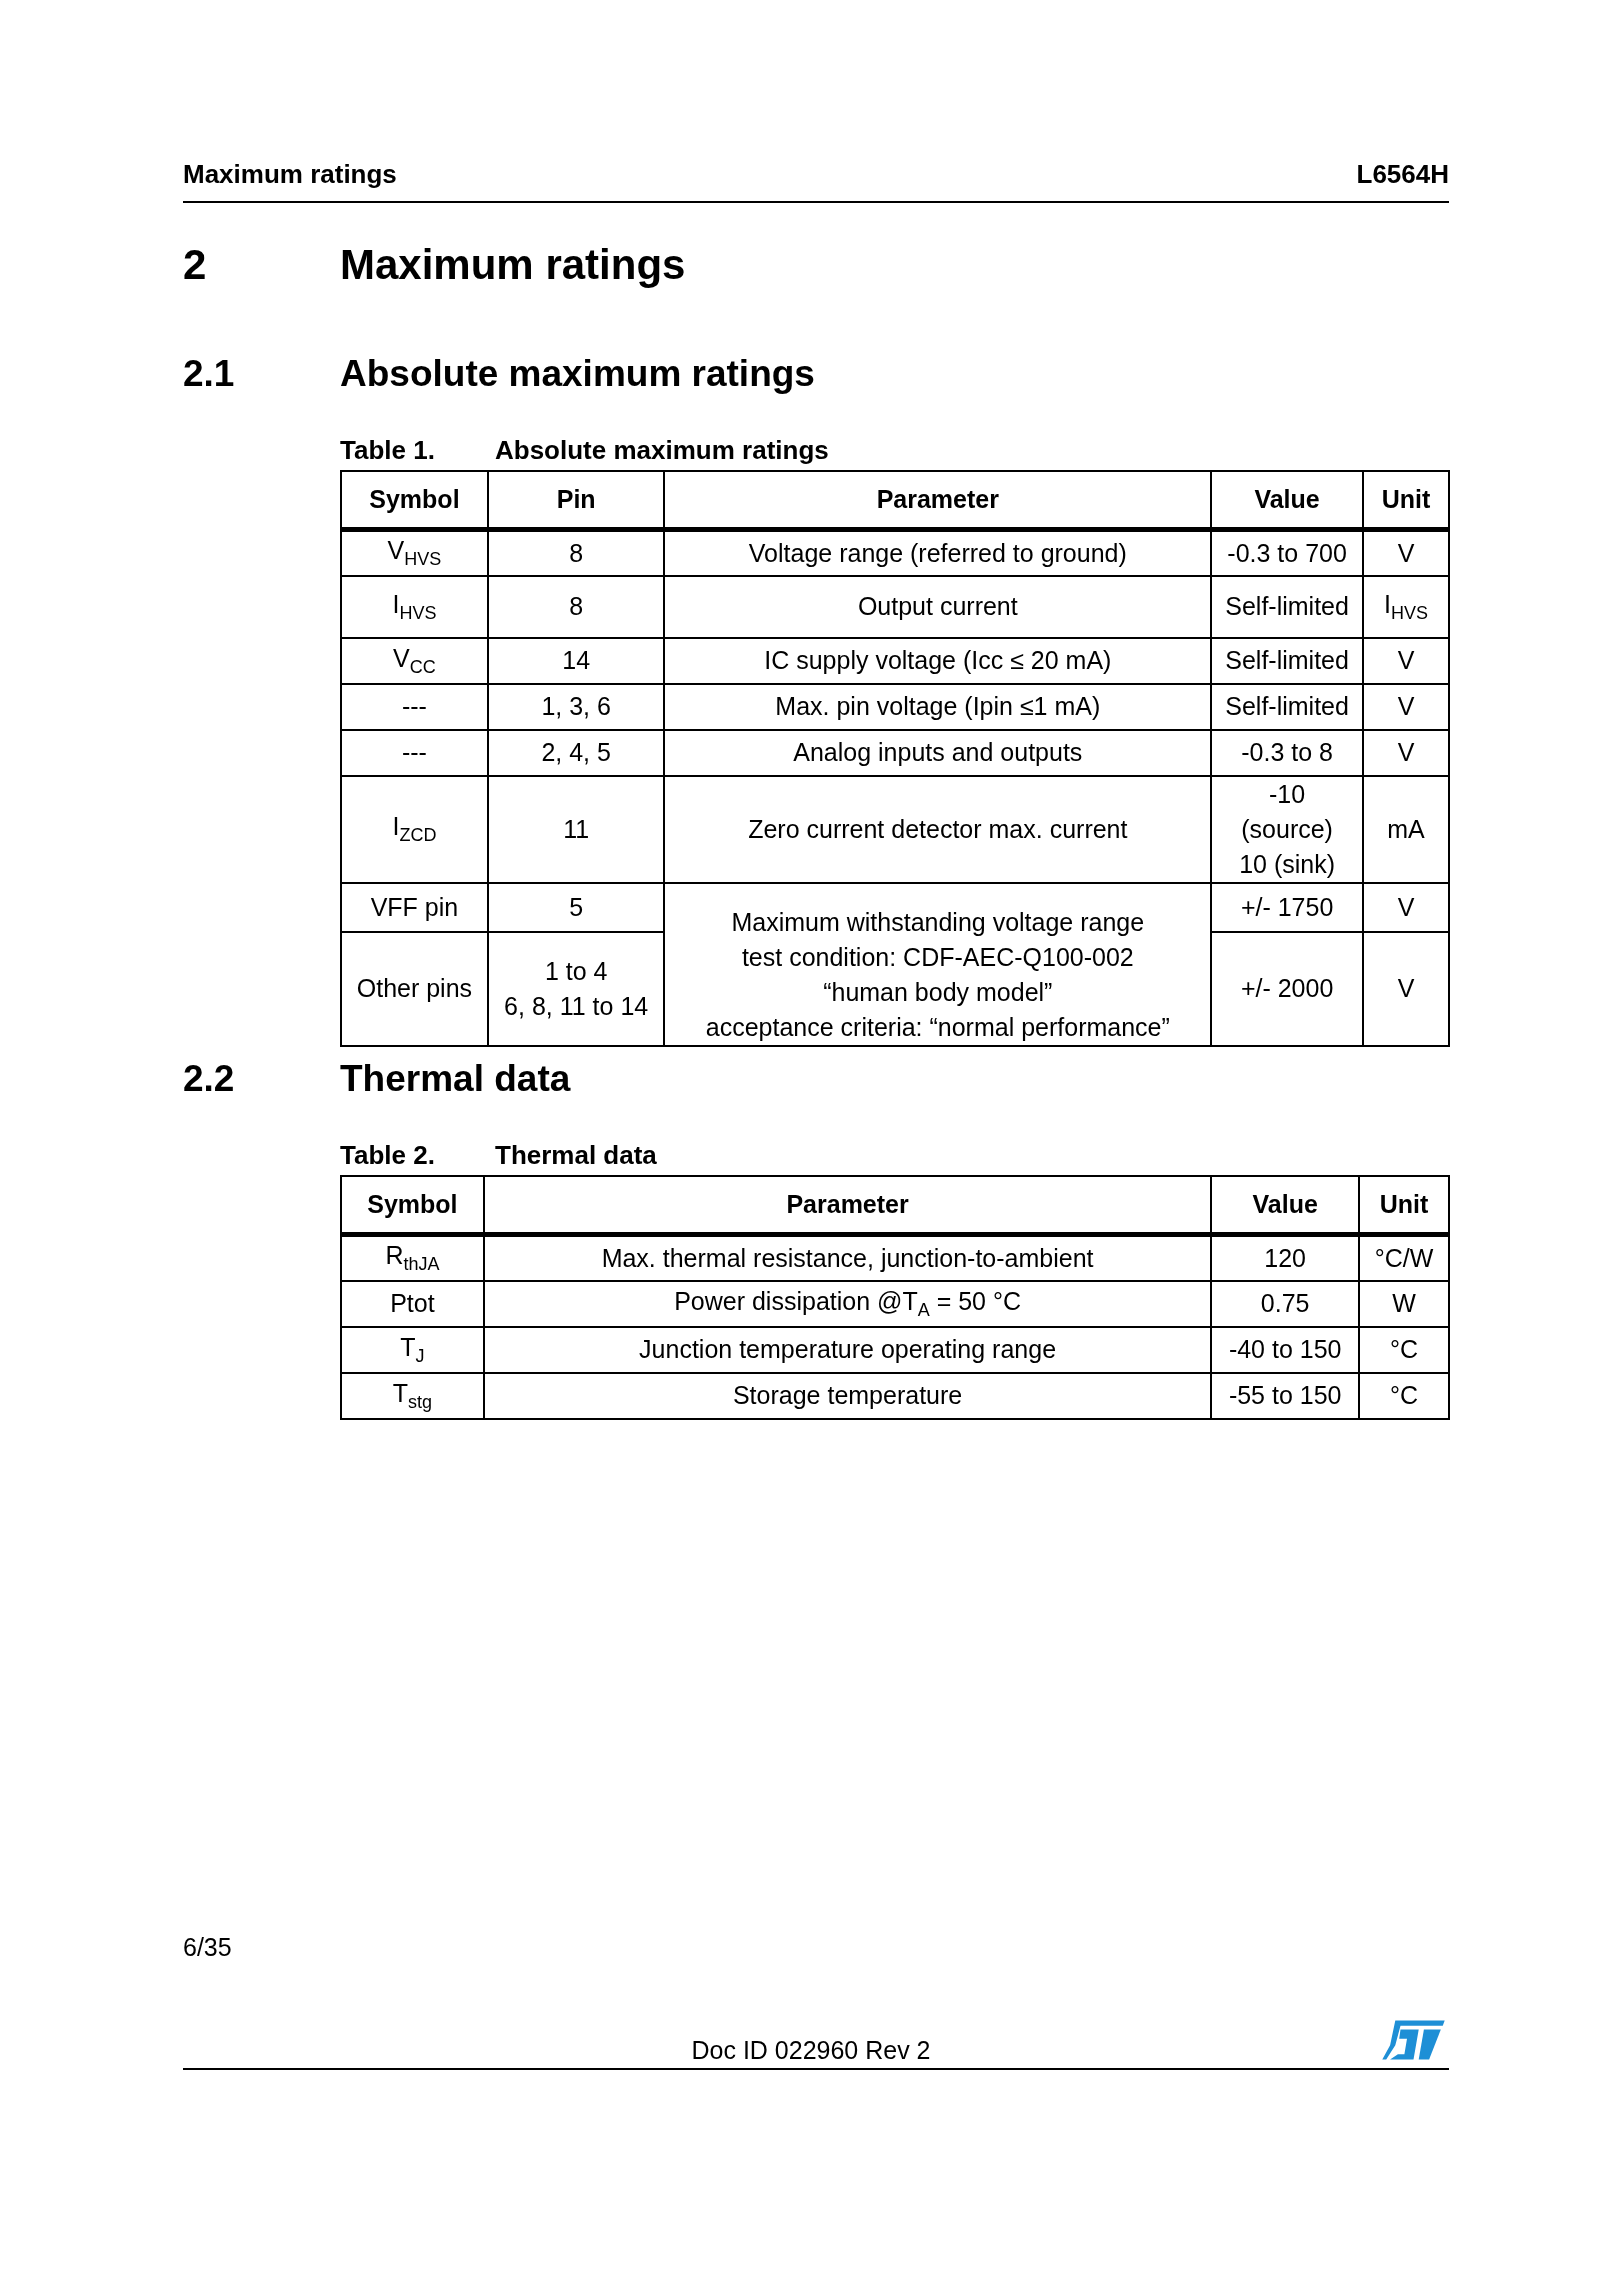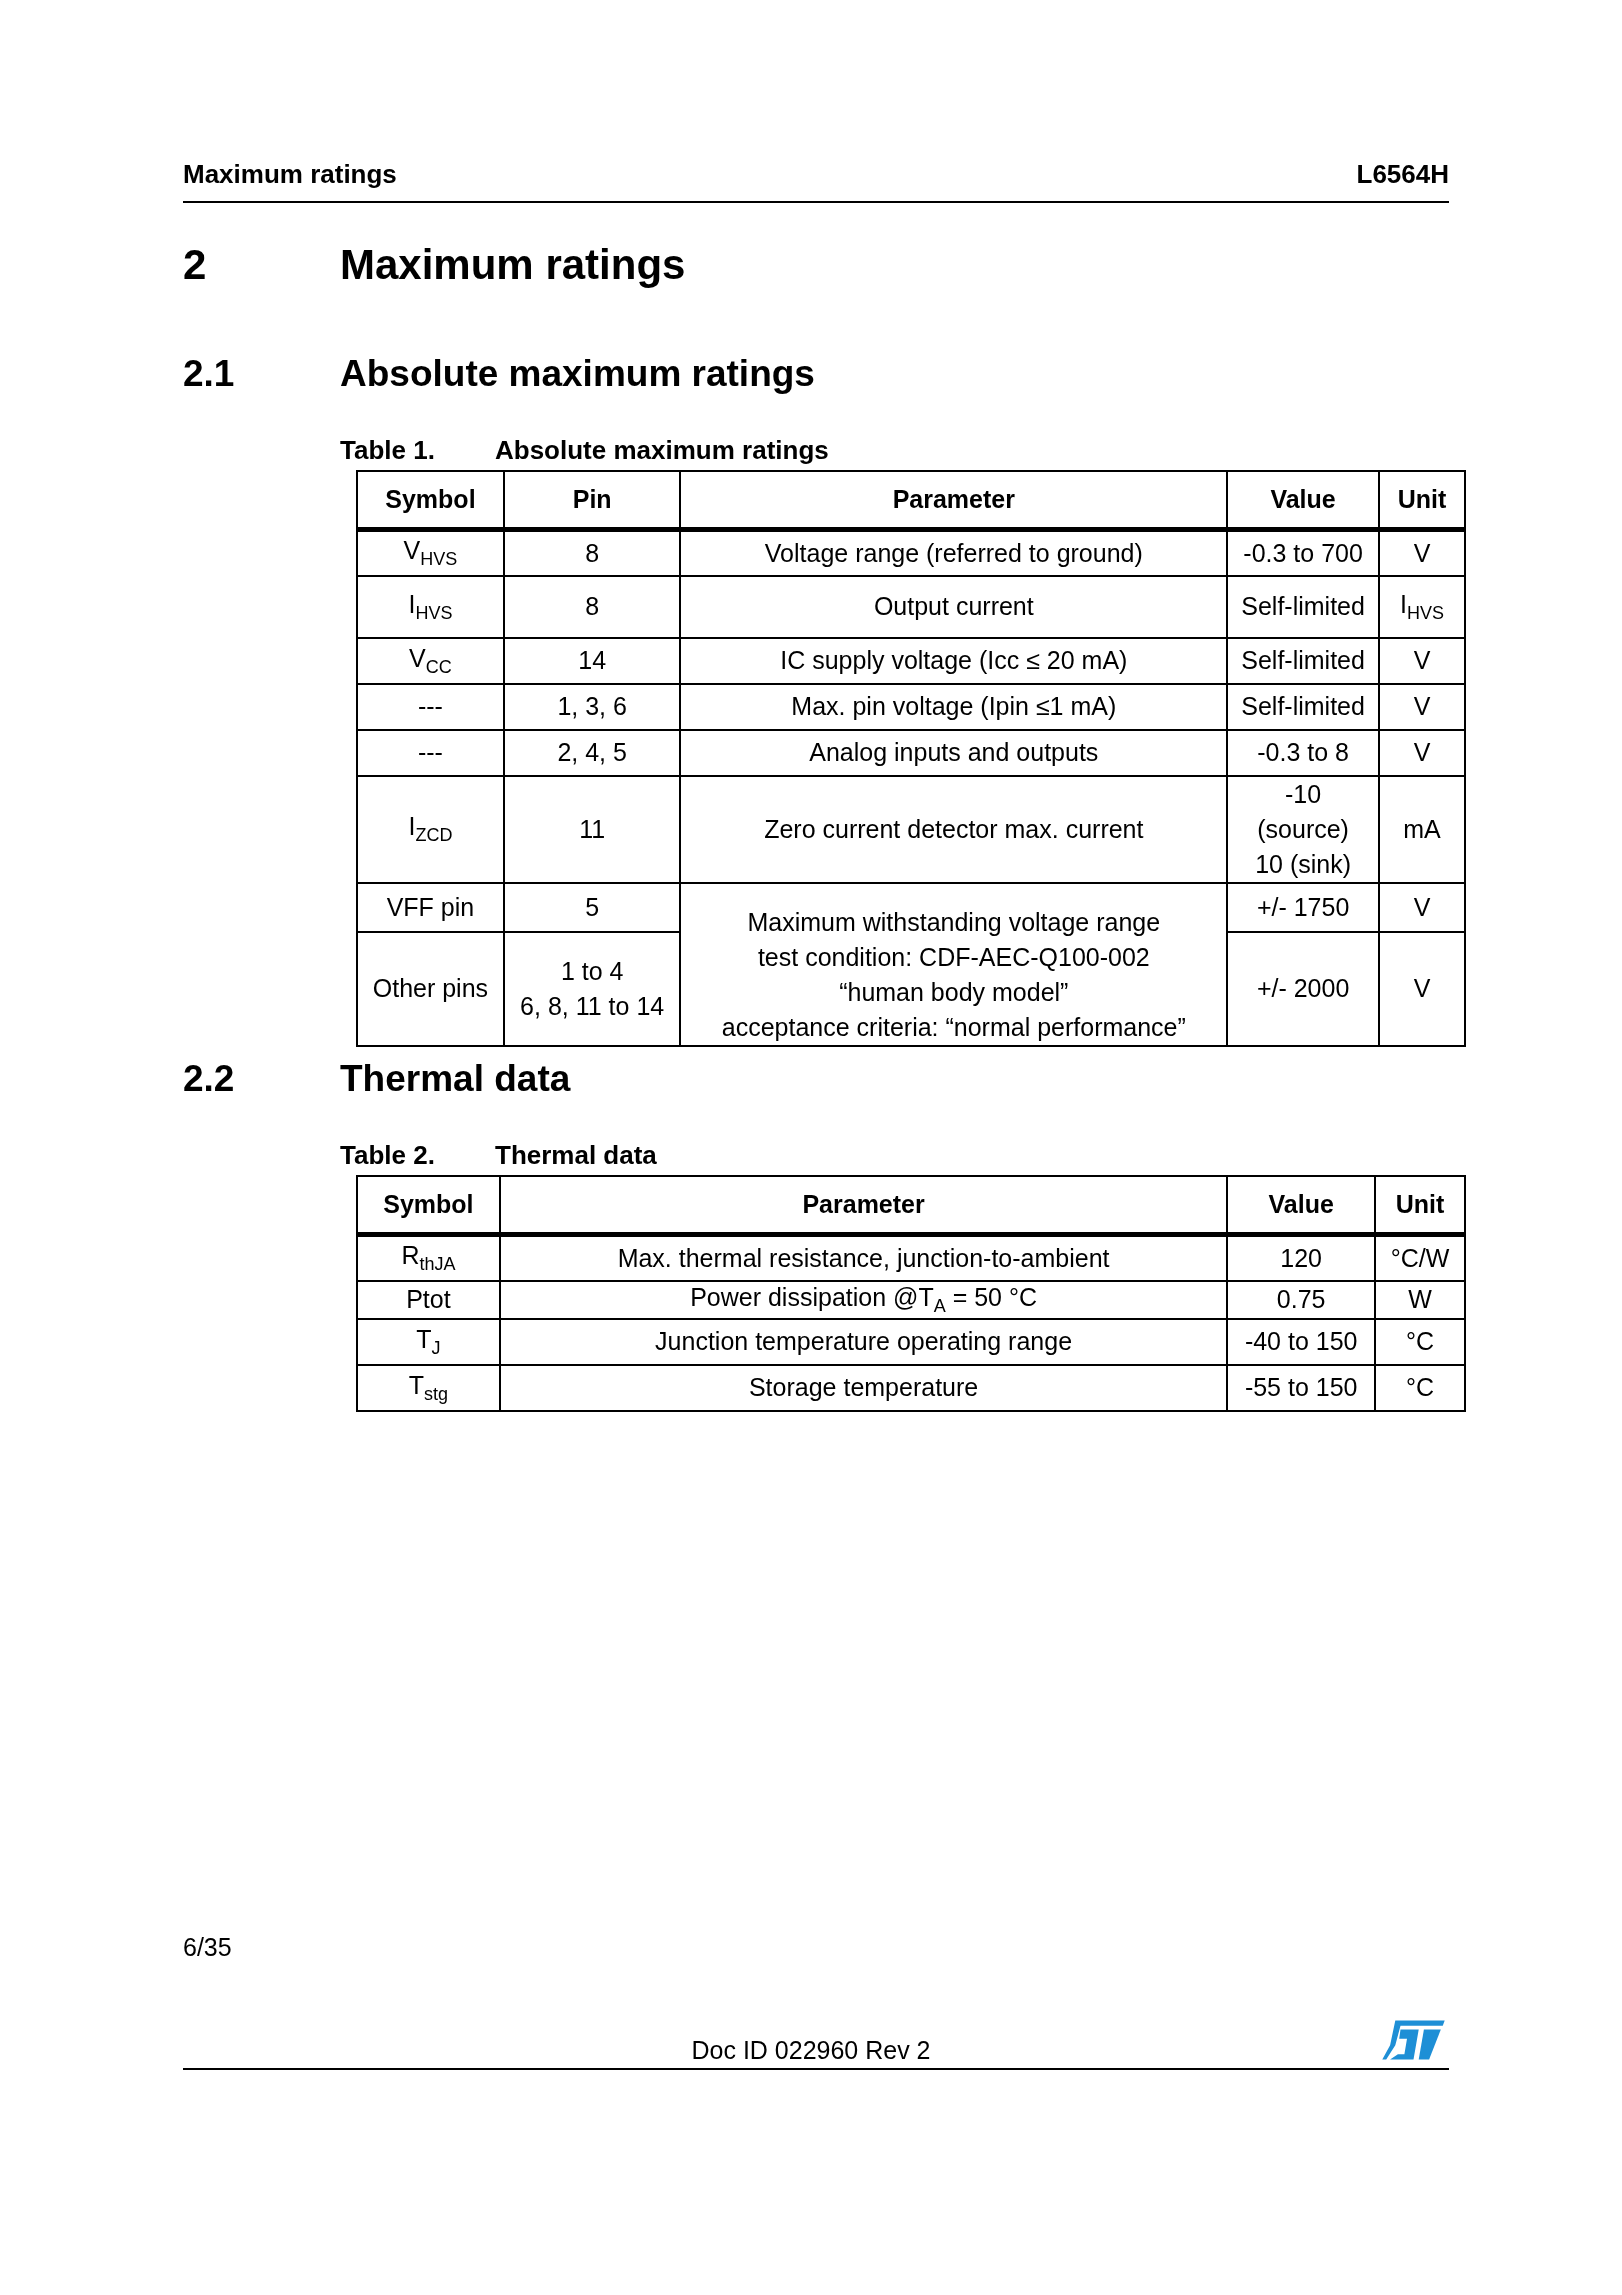--- a/index.html
+++ b/index.html
@@ -4,21 +4,21 @@
 <style>
   html, body { margin: 0; padding: 0; background: #ffffff; }
   body { width: 1622px; height: 2295px; position: relative; font-family: "Liberation Sans", sans-serif; color: #000; overflow: hidden; }
   .abs { position: absolute; }
   .hdr-left { left: 183px; top: 159px; font-size: 26px; font-weight: bold; }
   .hdr-right { right: 173px; top: 159px; font-size: 26px; font-weight: bold; }
   .rule { position: absolute; left: 183px; width: 1266px; height: 2px; background: #000; }
   .h1 { font-size: 42px; font-weight: bold; }
   .h2 { font-size: 37px; font-weight: bold; }
   .caption { font-size: 26px; font-weight: bold; }
-  table.dt { position: absolute; border-collapse: collapse; font-size: 25px; margin-left: 16px; }
+  table.dt { position: absolute; border-collapse: collapse; font-size: 25px; }
   table.dt td, table.dt th { border: 2px solid #000; padding: 0 7.9px; vertical-align: middle; }
   table.dt th { font-weight: bold; height: 55px; }
   table.dt thead tr th { border-bottom: 5.9px solid #000; }
   table.dt td.c { text-align: center; }
   table.dt td.l { text-align: center; }
   .sub { font-size: 18px; vertical-align: -5.9px; }
   .foot-left { left: 183px; top: 1933px; font-size: 25px; }
   .foot-center { left: 0; width: 1622px; top: 2036px; font-size: 25px; text-align: center; }
   .logo { left: 1381px; top: 2019px; width: 65px; height: 42px; }
 </style>
@@ -146,21 +146,21 @@
       <th>Unit</th>
     </tr>
   </thead>
   <tbody>
     <tr style="height:46px;">
       <td class="c"><span>R</span><span class="sub">thJA</span></td>
       <td class="l">Max. thermal resistance, junction-to-ambient</td>
       <td class="c">120</td>
       <td class="c">°C/W</td>
     </tr>
-    <tr style="height:38px;">
+    <tr style="height:46px;">
       <td class="c">Ptot</td>
       <td class="l"><span>Power dissipation @T</span><span class="sub">A</span><span> = 50 °C</span></td>
       <td class="c">0.75</td>
       <td class="c">W</td>
     </tr>
     <tr style="height:46px;">
       <td class="c"><span>T</span><span class="sub">J</span></td>
       <td class="l">Junction temperature operating range</td>
       <td class="c">-40 to 150</td>
       <td class="c">°C</td>

